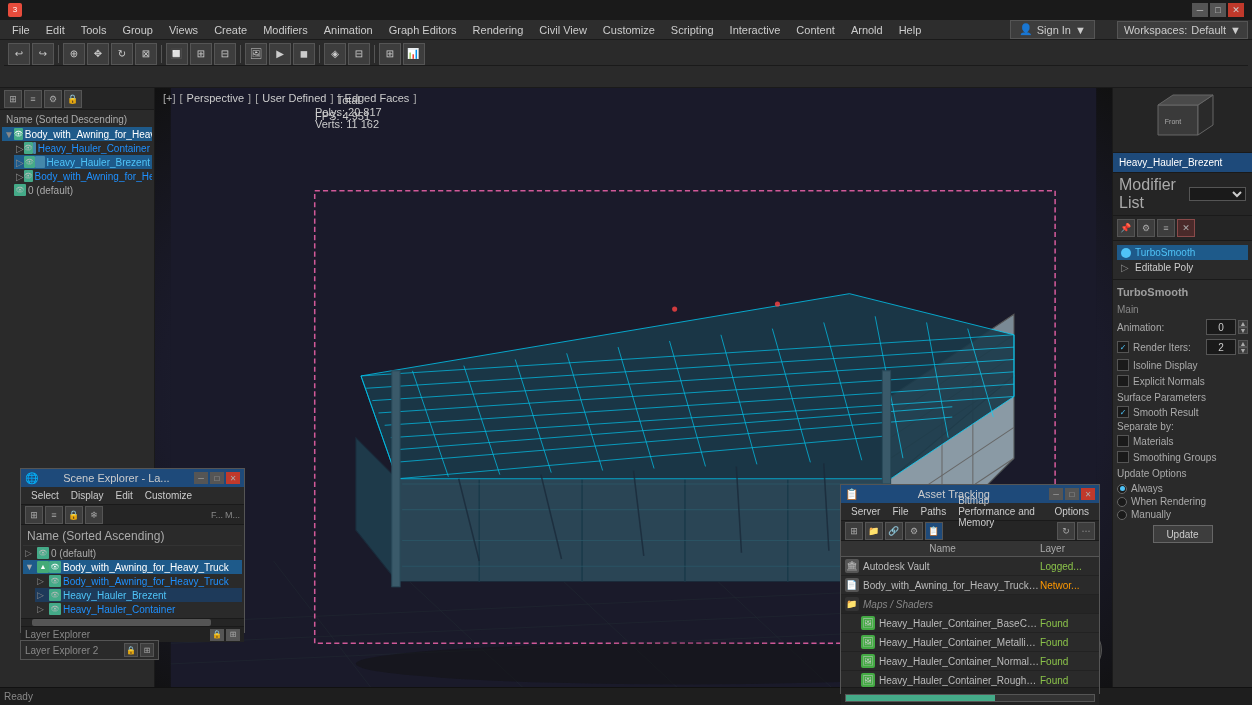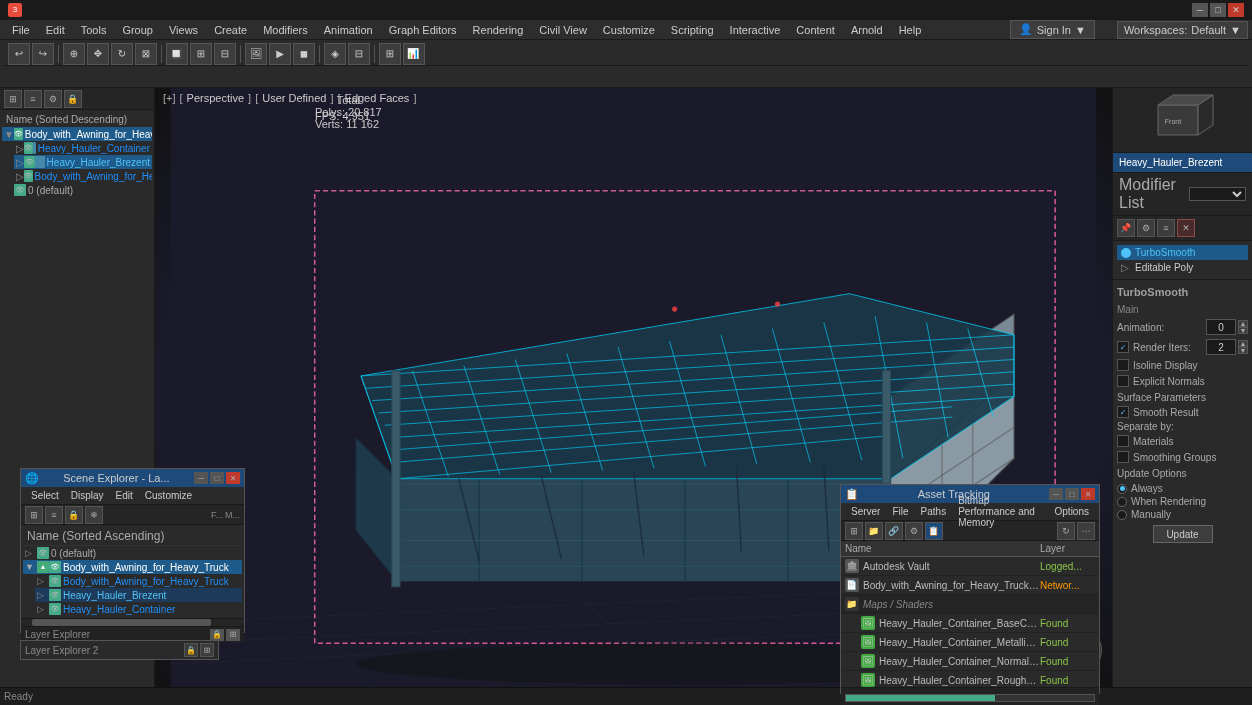--- a/index.html
+++ b/index.html
@@ -89,36 +89,36 @@
     .float-menu-item { padding: 2px 6px; font-size: 10px; color: #ccc; cursor: pointer; }
     .float-toolbar { height: 20px; background: #252525; display: flex; align-items: center; padding: 2px 4px; gap: 2px; border-bottom: 1px solid #1a1a1a; }
     .float-content { flex: 1; overflow: hidden; padding: 2px; }
     .float-footer { height: 16px; background: #222; border-top: 1px solid #1a1a1a; display: flex; align-items: center; padding: 0 4px; font-size: 10px; color: #888; }
 
     
     #asset-tracking { position: absolute; left: 840px; top: 484px; width: 260px; height: 210px; background: #2a2a2a; border: 1px solid #555; z-index: 20; }
     .at-menu { height: 18px; background: #2a2a2a; display: flex; align-items: center; padding: 0 4px; border-bottom: 1px solid #1a1a1a; }
     .at-toolbar { height: 20px; background: #252525; display: flex; align-items: center; padding: 2px 4px; gap: 2px; border-bottom: 1px solid #1a1a1a; }
     .at-table-header { display: flex; background: #333; border-bottom: 1px solid #555; padding: 2px 4px; font-size: 10px; color: #aaa; }
-    .at-col-name { flex: 1; }
+    .at-col-name { flex: 1; text-align: center; }
     .at-col-status { width: 55px; }
     .at-table-body { overflow: auto; max-height: 130px; }
     .at-row { display: flex; padding: 2px 4px; font-size: 10px; align-items: center; border-bottom: 1px solid #222; }
     .at-row-name { flex: 1; color: #bbb; white-space: nowrap; overflow: hidden; text-overflow: ellipsis; }
     .at-row-status { width: 55px; color: #8bc34a; }
     .at-row-status.network { color: #ff9800; }
     .at-row.group { background: #252525; }
     .at-row.group .at-row-name { color: #888; font-style: italic; }
     .at-icon { width: 14px; height: 14px; margin-right: 4px; display: inline-flex; align-items: center; justify-content: center; font-size: 9px; background: #555; border-radius: 2px; color: #ccc; flex-shrink: 0; }
     .at-footer { height: 20px; background: #222; border-top: 1px solid #1a1a1a; display: flex; align-items: center; padding: 2px 4px; }
     .at-progress { flex: 1; height: 8px; background: #333; border: 1px solid #555; }
     .at-progress-bar { width: 60%; height: 100%; background: #4a8; }
 
     
-    #layer-explorer { position: absolute; left: 20px; top: 640px; width: 199px; height: 20px; background: #2a2a2a; border: 1px solid #555; z-index: 20; display: flex; align-items: center; padding: 0 4px; }
+    #layer-explorer { position: absolute; left: 20px; top: 640px; width: 139px; height: 20px; background: #2a2a2a; border: 1px solid #555; z-index: 20; display: flex; align-items: center; padding: 0 4px; }
 
     
     #status-bar { position: absolute; bottom: 0; left: 0; width: 1252px; height: 18px; background: #1e1e1e; border-top: 1px solid #111; display: flex; align-items: center; padding: 0 4px; font-size: 10px; color: #888; }
 
     
     .mesh-container { width: 100%; height: 100%; display: flex; align-items: center; justify-content: center; position: relative; background: radial-gradient(ellipse at center, #2a3a4a 0%, #1a1a2a 70%, #111 100%); }
     .mesh-svg { width: 100%; height: 100%; }
 
     
     #signin-area { position: absolute; right: 120px; top: 24px; display: flex; align-items: center; gap: 4px; font-size: 11px; color: #ccc; }

